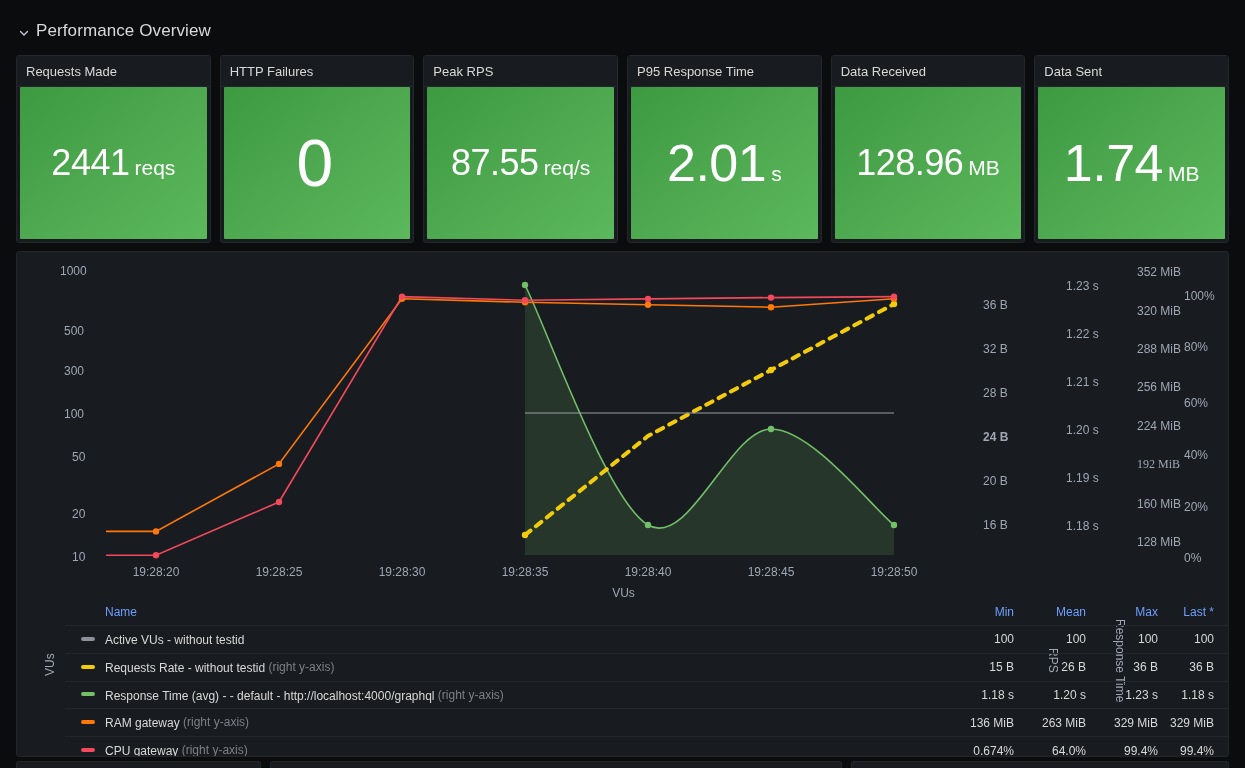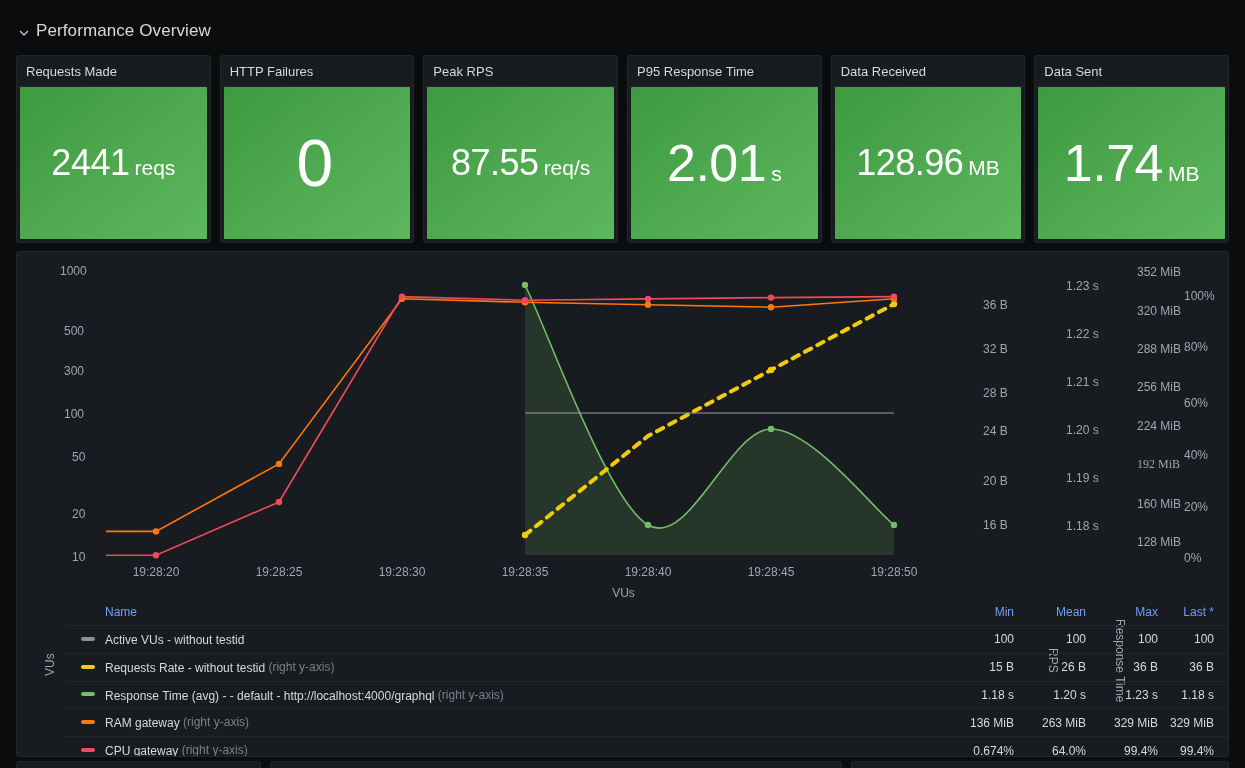--- a/index.html
+++ b/index.html
@@ -287,21 +287,21 @@
     <div class="axis-label" style="left:47px; top:55px;margin-top:17px;">500</div>
     <div class="axis-label" style="left:47px; top:112px;">300</div>
     <div class="axis-label" style="left:47px; top:155px;">100</div>
     <div class="axis-label" style="left:55px; top:198px;">50</div>
     <div class="axis-label" style="left:55px; top:255px;">20</div>
     <div class="axis-label" style="left:55px; top:298px;">10</div>
 
     <div class="axis-label" style="left:966px; top:46px;">36 B</div>
     <div class="axis-label" style="left:966px; top:90px;">32 B</div>
     <div class="axis-label" style="left:966px; top:134px;">28 B</div>
-    <div class="axis-label" style="left:966px; top:172px;">24 B</div>
+    <div class="axis-label" style="left:966px; top:178px;font-weight:bold;">24 B</div>
     <div class="axis-label" style="left:966px; top:222px;">20 B</div>
     <div class="axis-label" style="left:966px; top:266px;">16 B</div>
 
     <div class="axis-title vert-down" style="left:1043px; top:396px;">RPS</div>
     <div class="axis-label" style="left:1049px; top:27px;">1.23 s</div>
     <div class="axis-label" style="left:1049px; top:75px;">1.22 s</div>
     <div class="axis-label" style="left:1049px; top:123px;">1.21 s</div>
     <div class="axis-label" style="left:1049px; top:171px;">1.20 s</div>
     <div class="axis-label" style="left:1049px; top:219px;">1.19 s</div>
     <div class="axis-label" style="left:1049px; top:267px;">1.18 s</div>

